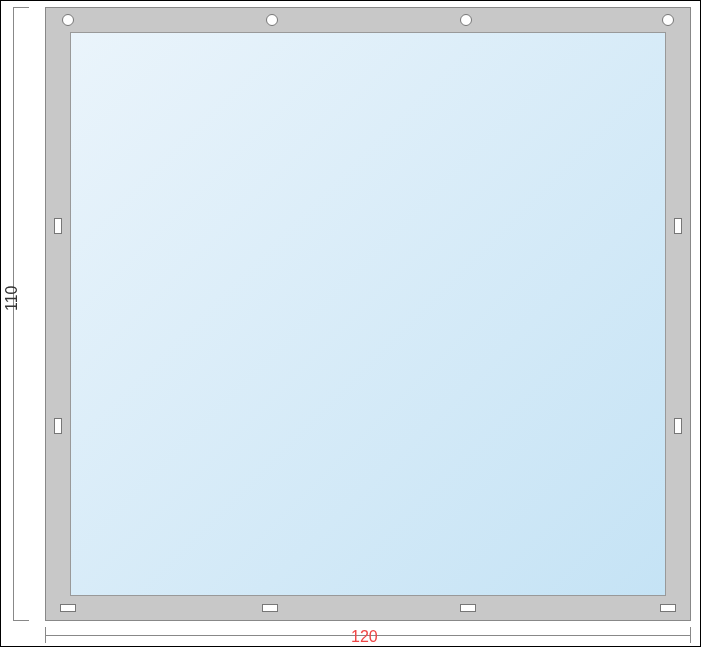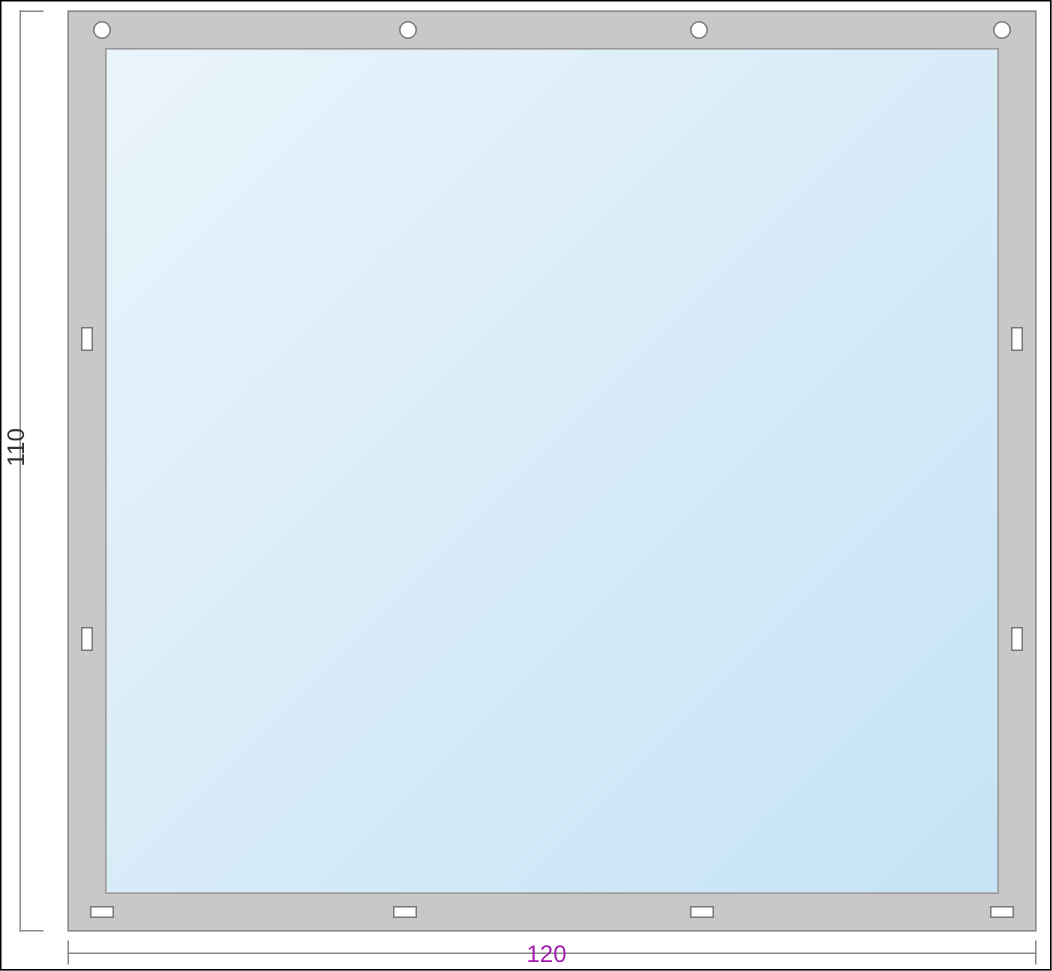--- a/index.html
+++ b/index.html
@@ -63,21 +63,21 @@
   height: 16px;
   background: #888;
 }
 .dim-line-h::before { left: 0; }
 .dim-line-h::after { right: 0; }
 .dim-label-h {
   position: absolute;
   left: 350px;
   bottom: 0px;
   font-size: 16px;
-  color: #a21caf;
+  color: #ef4444;
 }
 .frame {
   position: absolute;
   left: 44px;
   top: 6px;
   width: 646px;
   height: 614px;
   background: #c8c8c8;
   border: 1px solid #888;
 }

